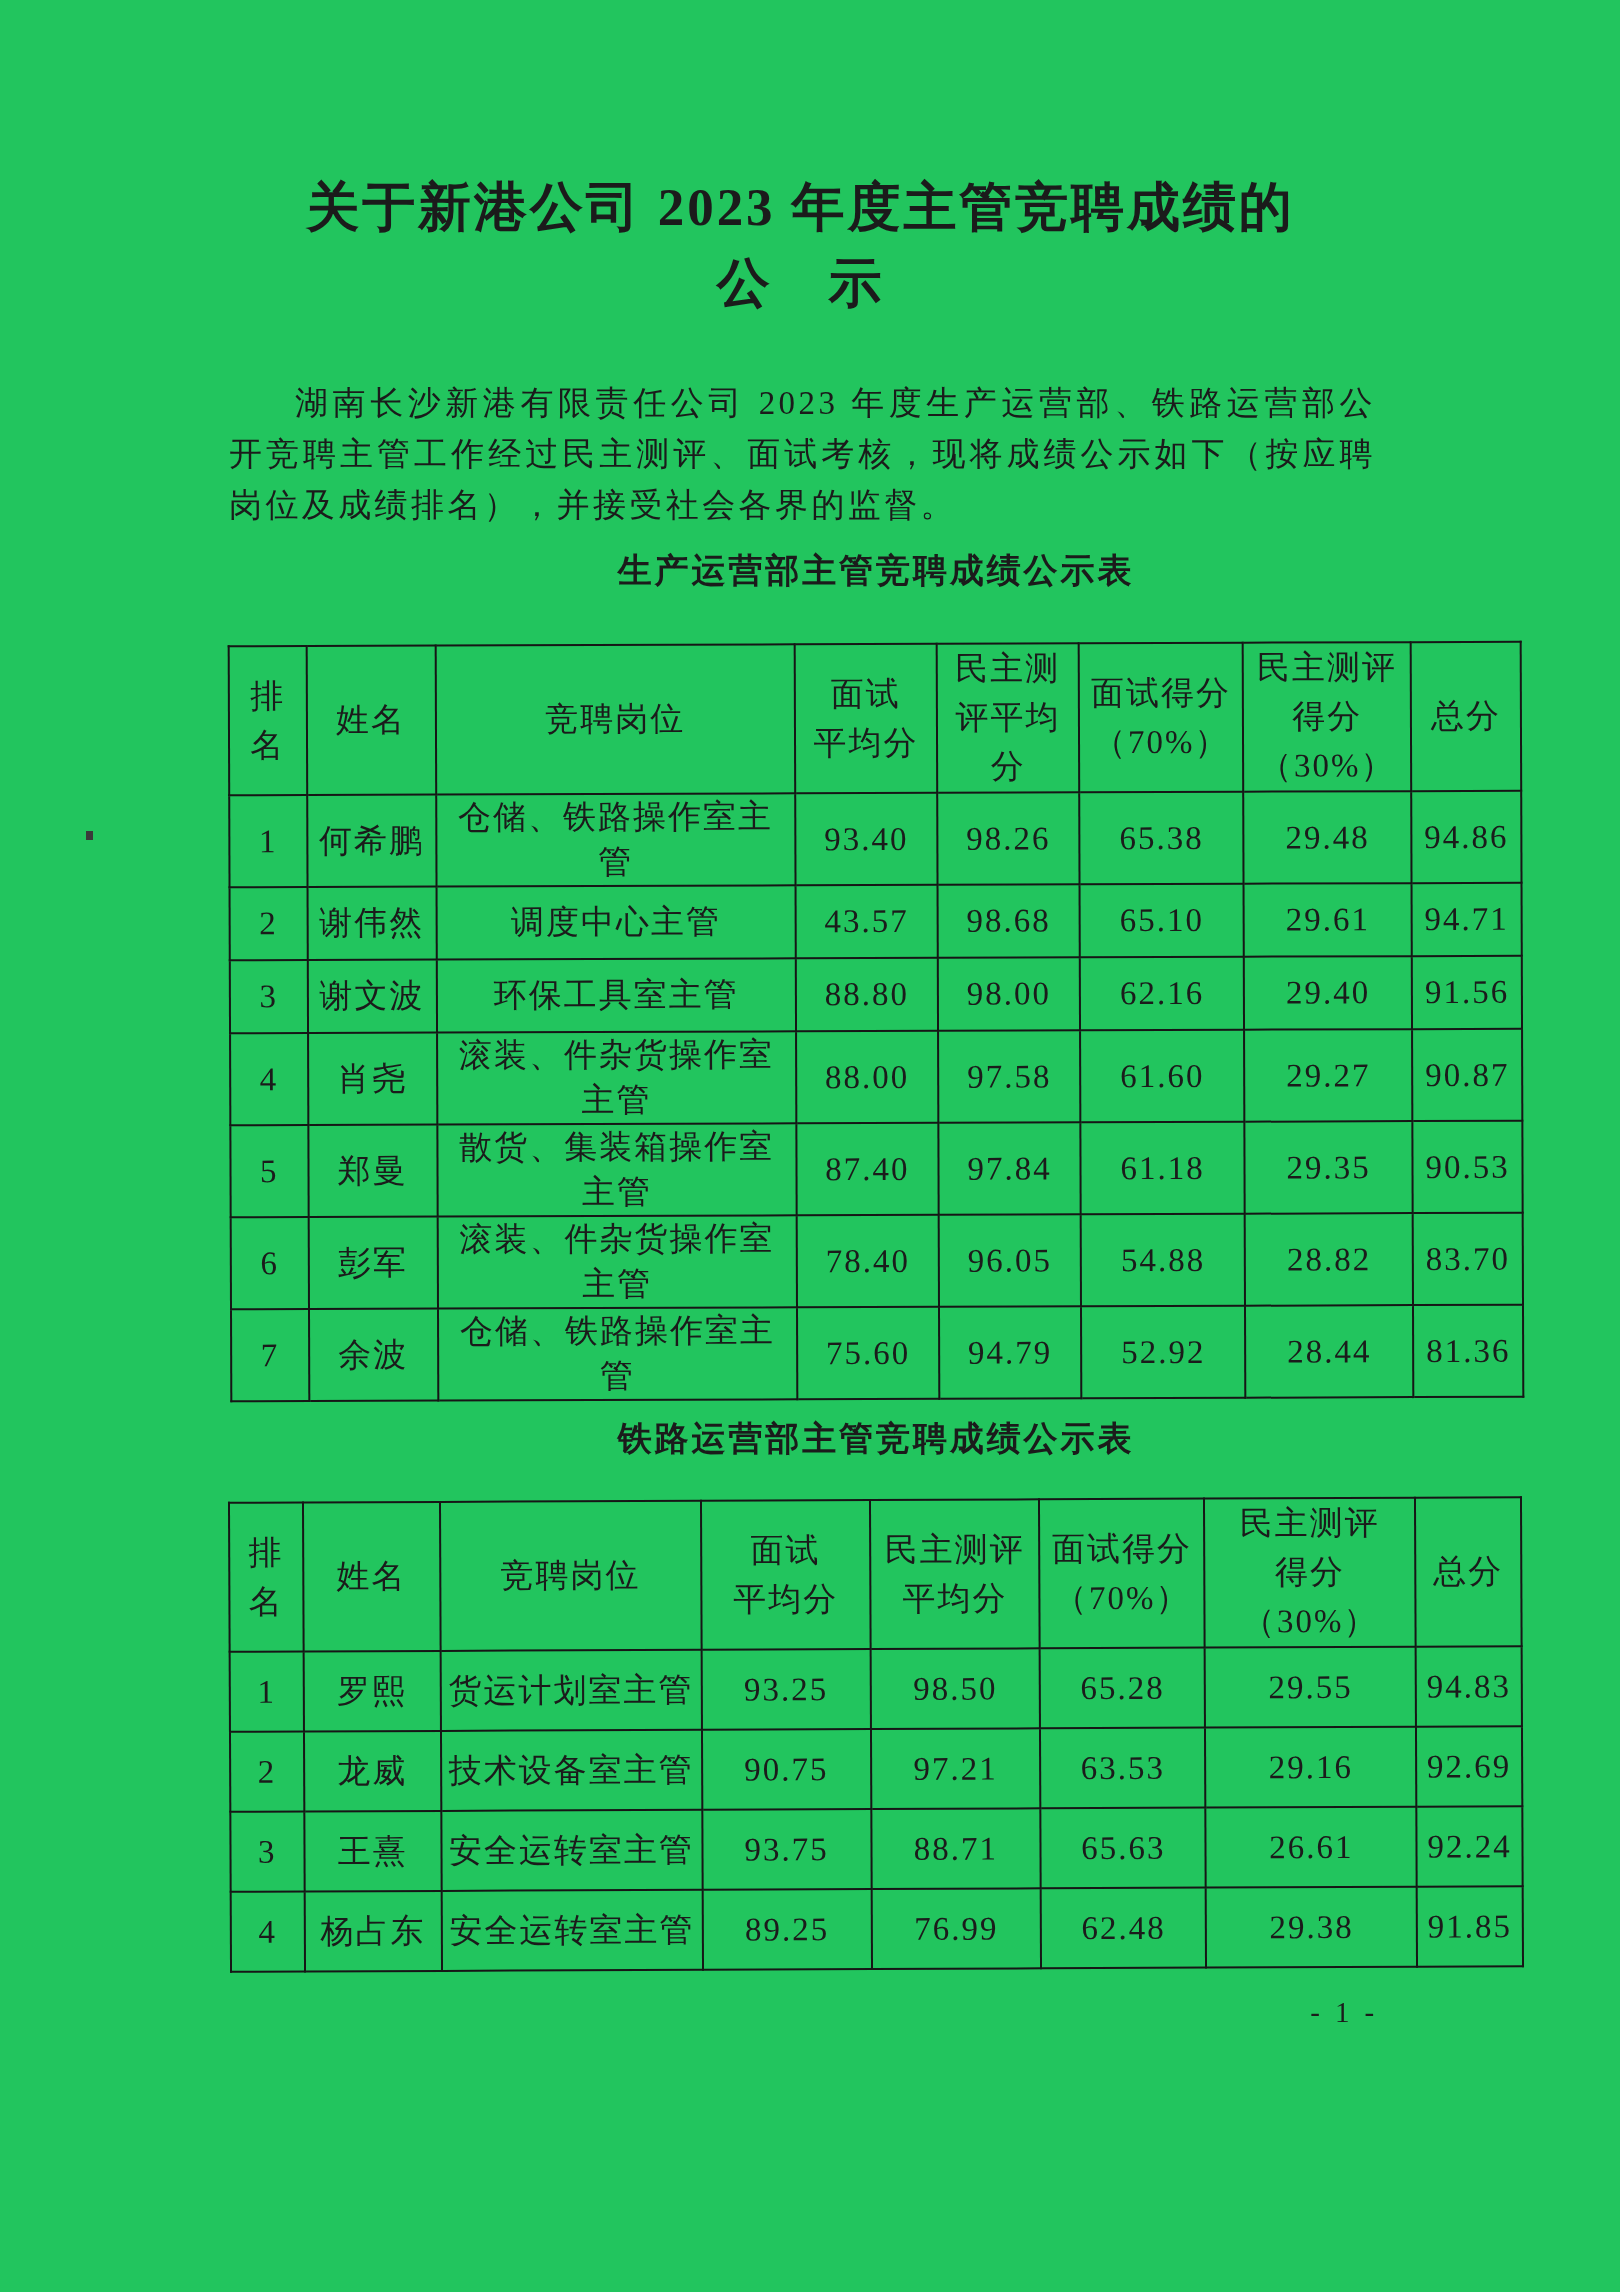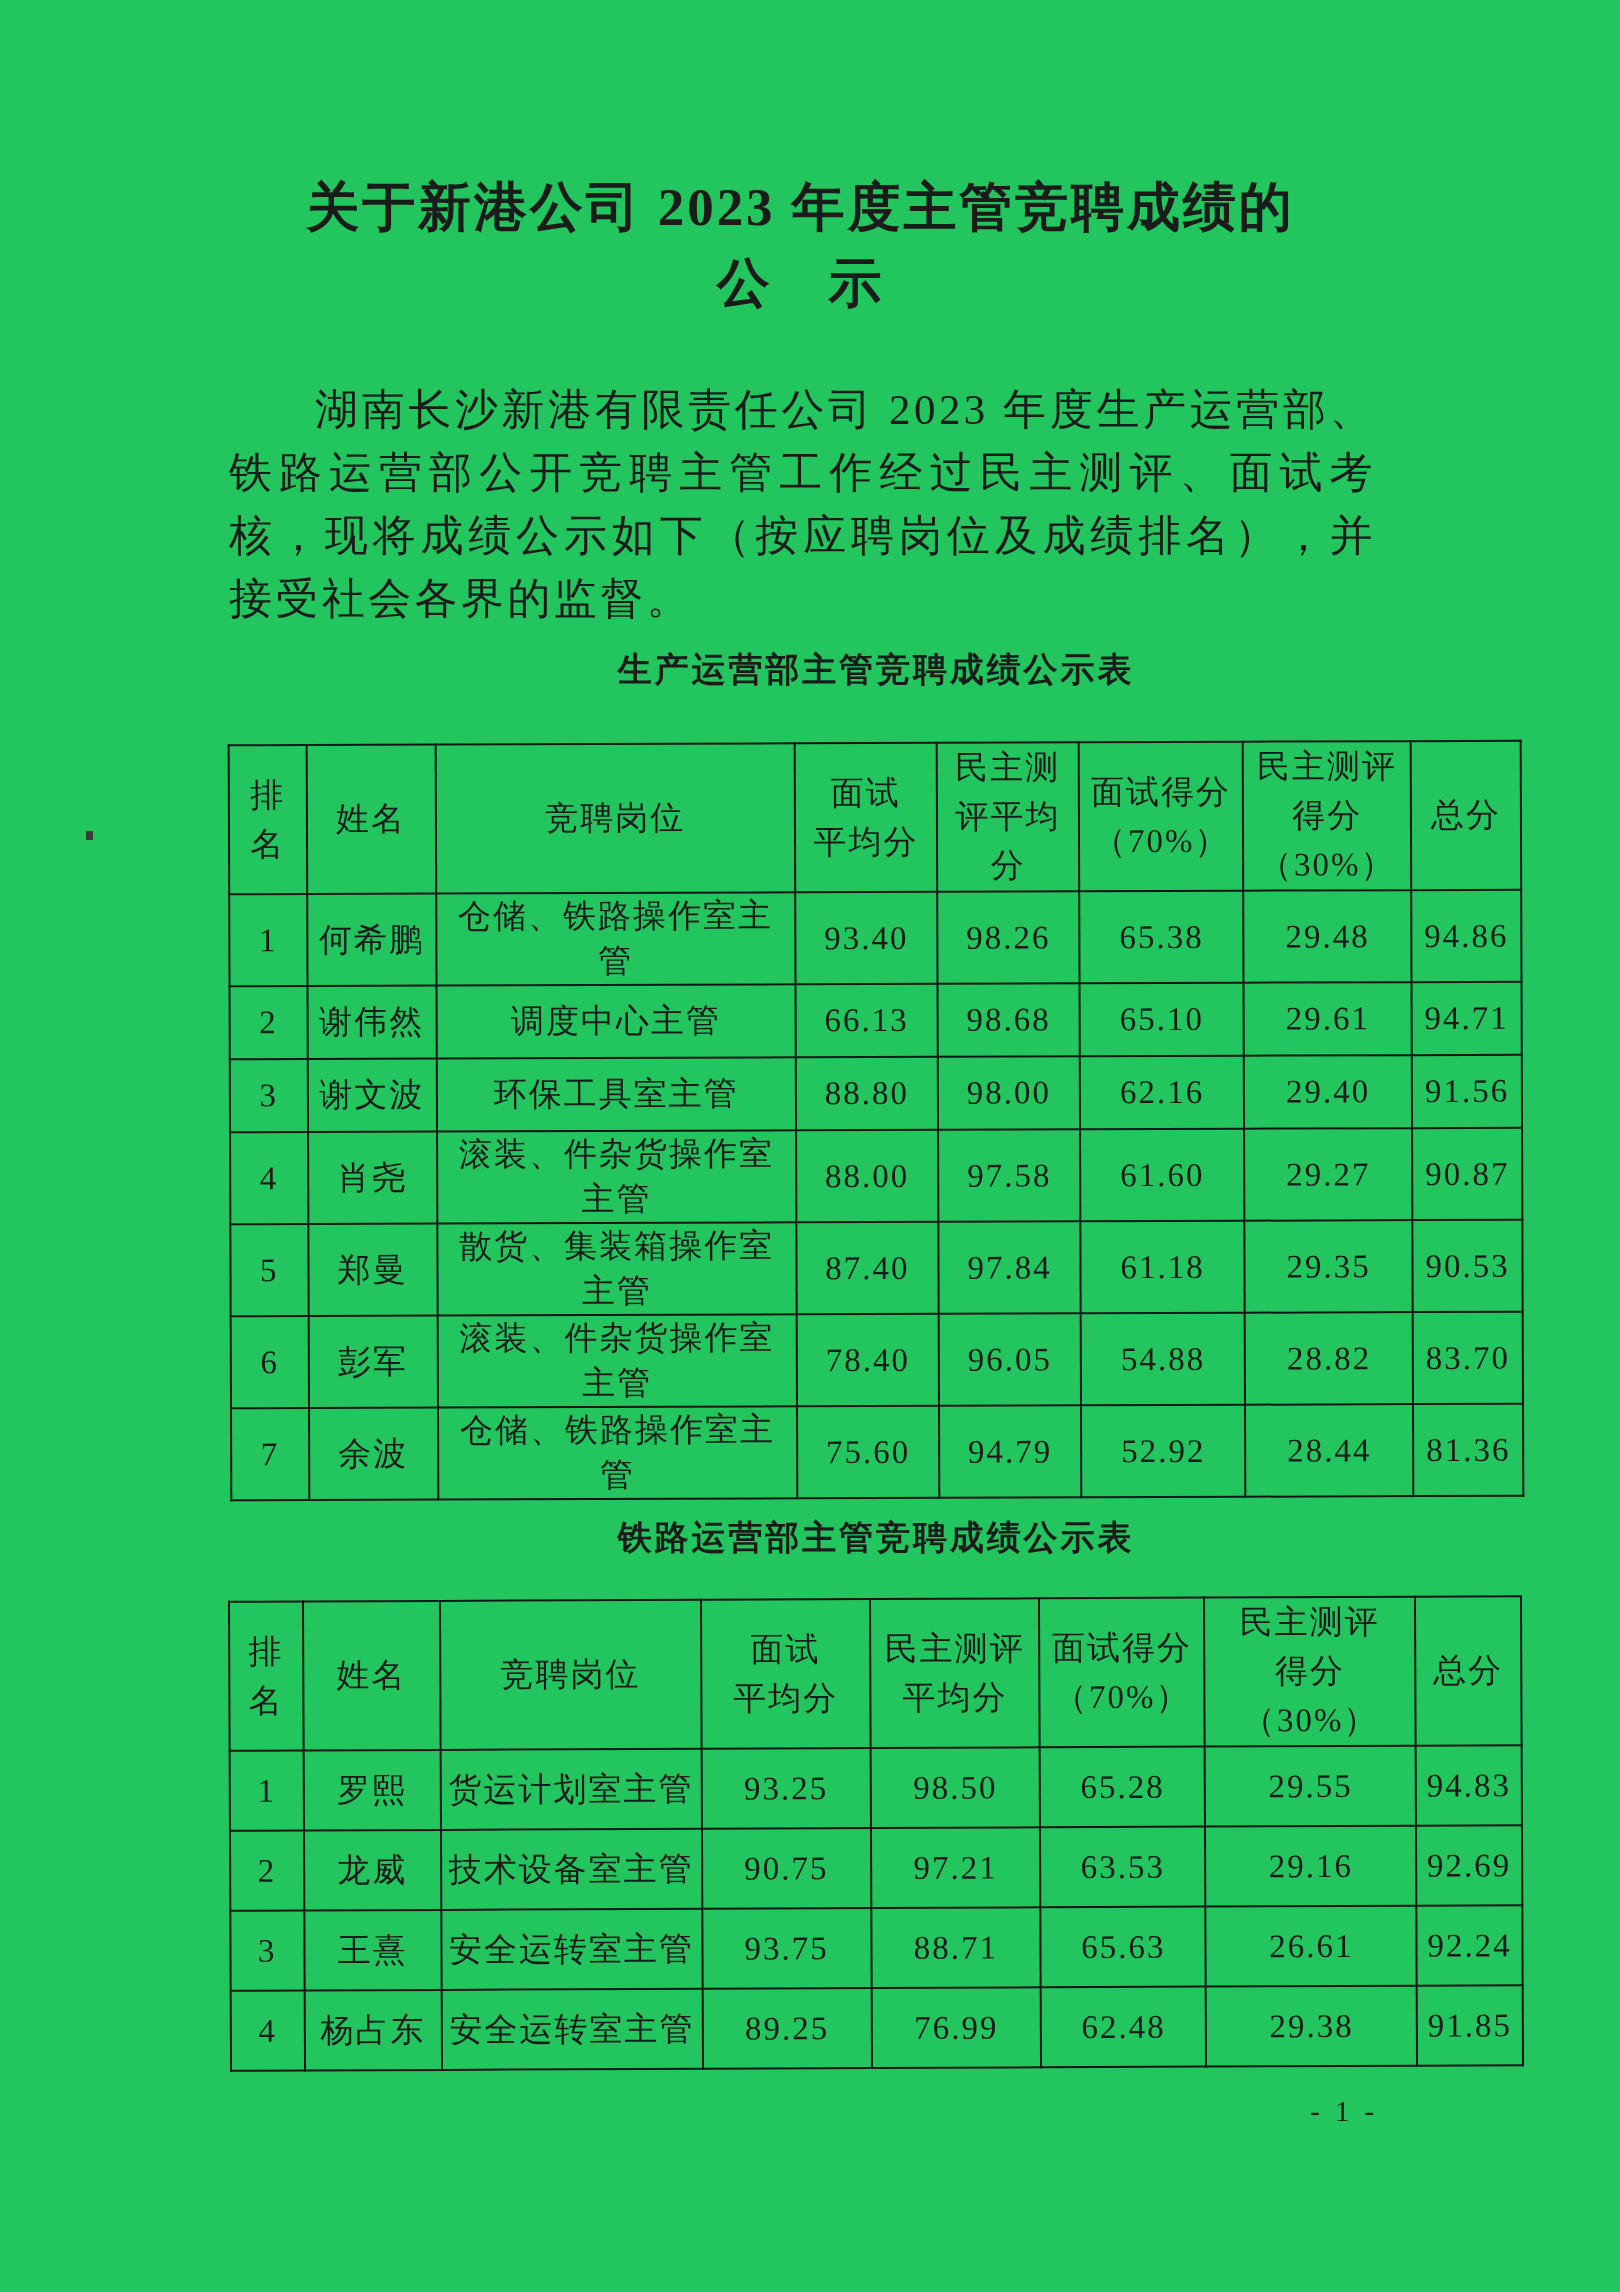--- a/index.html
+++ b/index.html
@@ -15,21 +15,21 @@
   }
   .doc-title{
     width:1143px;margin-left:229px;
     text-align:center;
     font-weight:bold;
     font-size:53px;line-height:76px;
     letter-spacing:2.9px;
   }
   .body-par{
     width:1147px;margin:57px 0 0 229px;
-    font-size:43px;line-height:63px;
+    font-size:33px;line-height:51px;
     letter-spacing:3.4px;
     text-align:justify;
     text-indent:2em;
   }
   .tbl-caption{
     width:1294px;margin:15.7px 0 0 229px;
     text-align:center;
     font-family:"Liberation Sans","DejaVu Sans",sans-serif;
     font-weight:bold;
     font-size:34px;line-height:47px;
@@ -133,21 +133,21 @@
           <td>93.40</td>
           <td>98.26</td>
           <td>65.38</td>
           <td>29.48</td>
           <td>94.86</td>
         </tr>
         <tr>
           <td>2</td>
           <td>谢伟然</td>
           <td>调度中心主管</td>
-          <td>66.13</td>
+          <td>43.57</td>
           <td>98.68</td>
           <td>65.10</td>
           <td>29.61</td>
           <td>94.71</td>
         </tr>
         <tr>
           <td>3</td>
           <td>谢文波</td>
           <td>环保工具室主管</td>
           <td>88.80</td>

